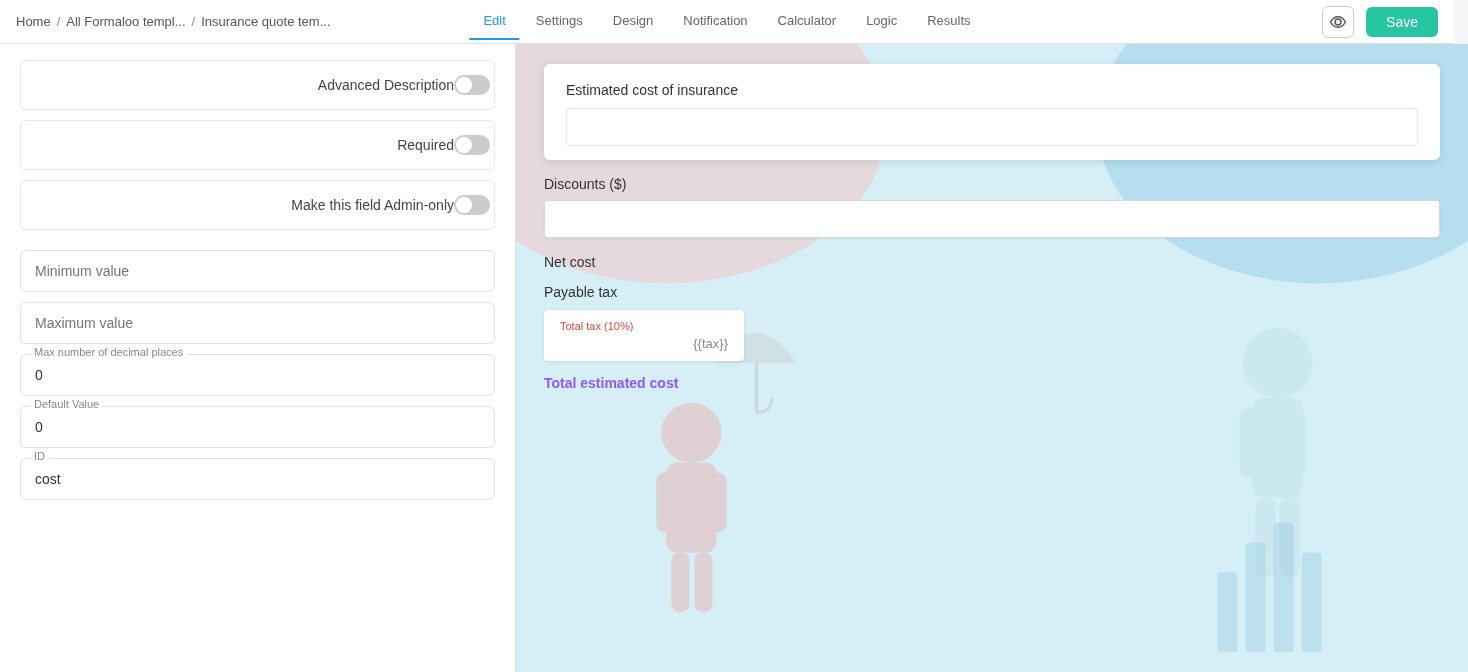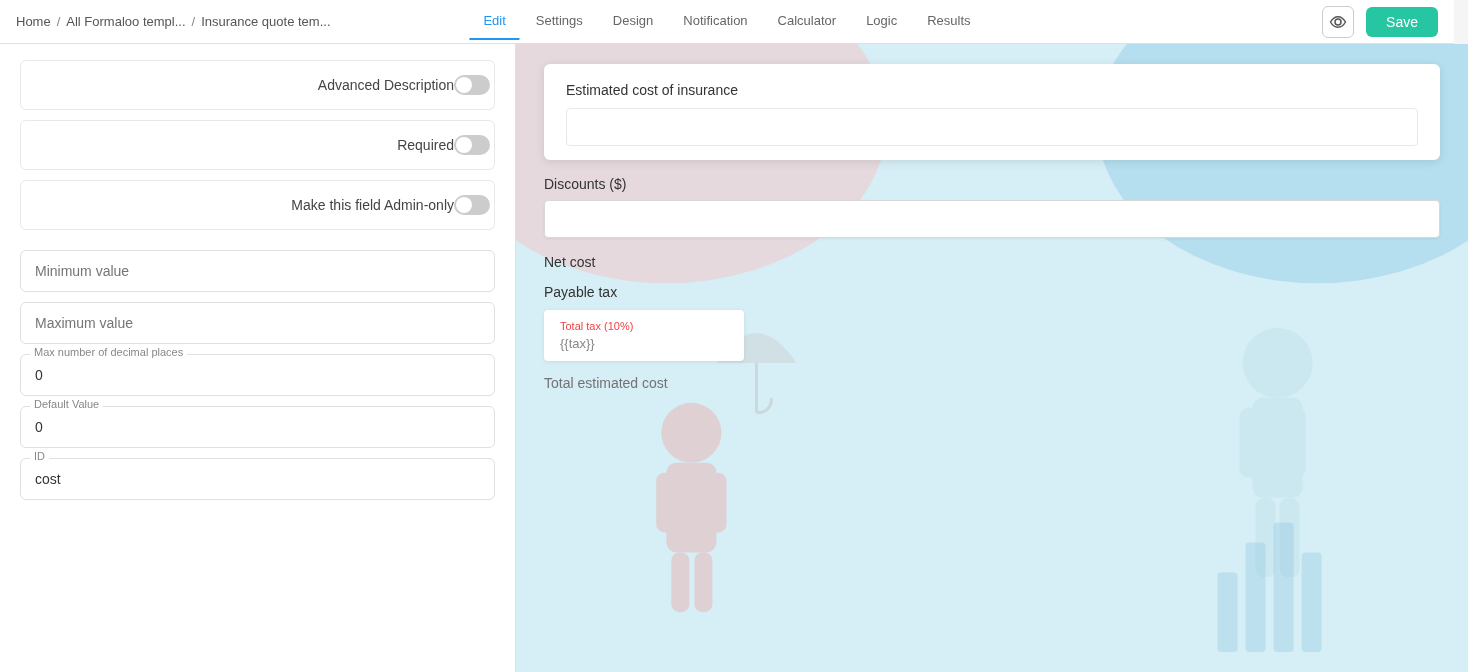--- a/index.html
+++ b/index.html
@@ -326,24 +326,24 @@
 
       <div style="margin-bottom:14px;">
         <div style="font-size:14px;font-weight:500;color:#333;">Net cost</div>
       </div>
 
       <div style="margin-bottom:14px;">
         <div style="font-size:14px;font-weight:500;color:#333;margin-bottom:10px;">Payable tax</div>
         
         <div style="background:#fff;border-radius:4px;padding:10px 16px;box-shadow:0 1px 4px rgba(0,0,0,0.08);display:inline-block;min-width:200px;">
           <div style="font-size:11px;color:#ef4444;margin-bottom:4px;">Total tax (10%)</div>
-          <div style="font-size:13px;color:#888;">{{tax}}</div>
+          <div style="font-size:13px;color:#888;text-align:right;">{{tax}}</div>
         </div>
       </div>
 
       <div>
-        <div style="font-size:14px;font-weight:400;color:#737373;">Total estimated cost</div>
+        <div style="font-size:14px;font-weight:700;color:#8b5cf6;">Total estimated cost</div>
       </div>
 
     </div>
 
   </div>
 </div>
 
 </body></html>

